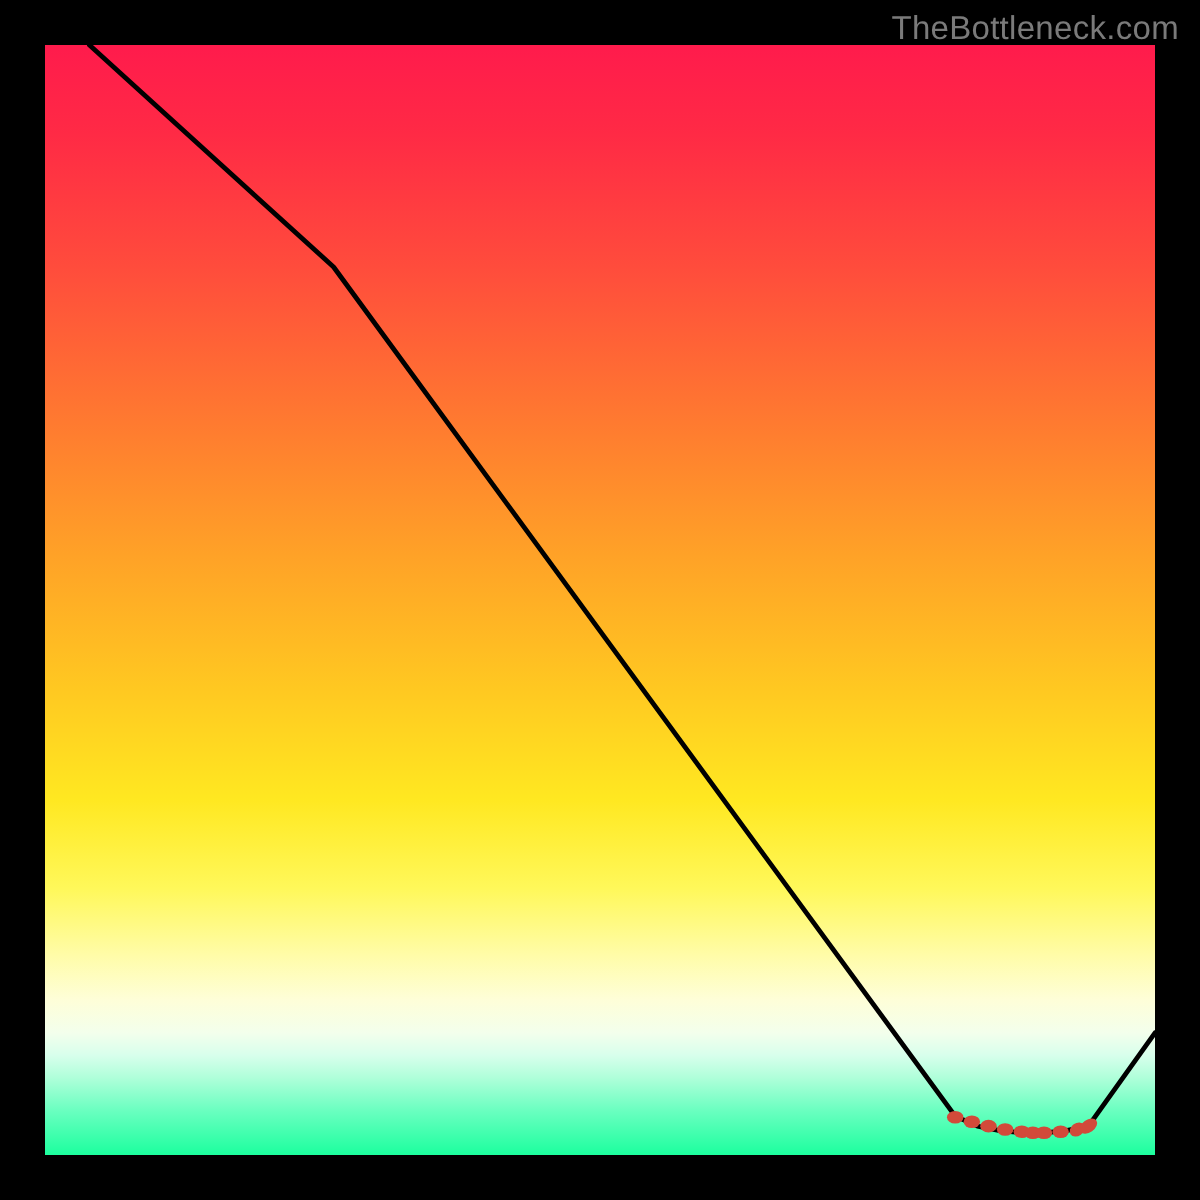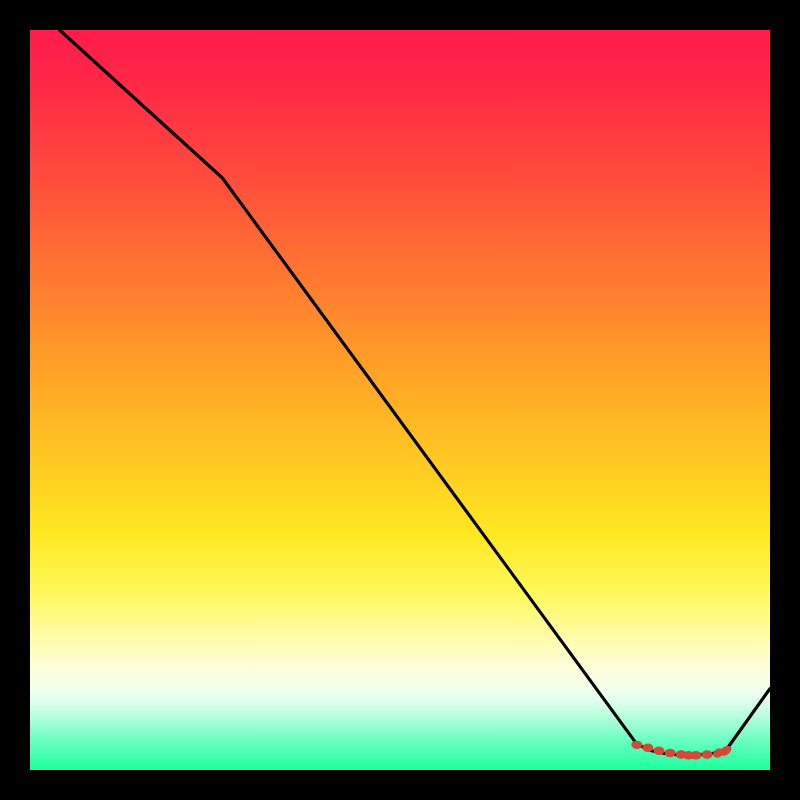--- a/index.html
+++ b/index.html
@@ -49,20 +49,21 @@
     position: absolute;
     left: 0; top: 0;
     width: 740px; height: 740px;
     overflow: visible;
   }
 </style>
 </head>
 <body>
 
 <div class="outer">
+  <div class="credit">TheBottleneck.com</div>
   <div class="plot">
     <svg class="curve" viewBox="0 0 740 740">
       <g>
         <path id="curve-path" fill="none" stroke="#000" stroke-width="3.2" stroke-linejoin="round" stroke-linecap="round" d="M29.60 0.00 L192.40 148.00 L606.80 714.10 L621.60 720.76 L636.40 723.72 L651.20 725.20 L666.00 725.20 L680.80 723.72 L695.60 720.76 L740.00 658.60"></path>
       </g>
       <g id="markers">
           <ellipse cx="606.80" cy="714.84" rx="5.5" ry="4.2" fill="#d24a3a" transform="rotate(0 606.80 714.84)"></ellipse>
           <ellipse cx="617.90" cy="717.80" rx="5.5" ry="4.2" fill="#d24a3a" transform="rotate(0 617.90 717.80)"></ellipse>
           <ellipse cx="629.00" cy="720.76" rx="5.5" ry="4.2" fill="#d24a3a" transform="rotate(0 629.00 720.76)"></ellipse>
           <ellipse cx="640.10" cy="722.98" rx="5.5" ry="4.2" fill="#d24a3a" transform="rotate(0 640.10 722.98)"></ellipse>

